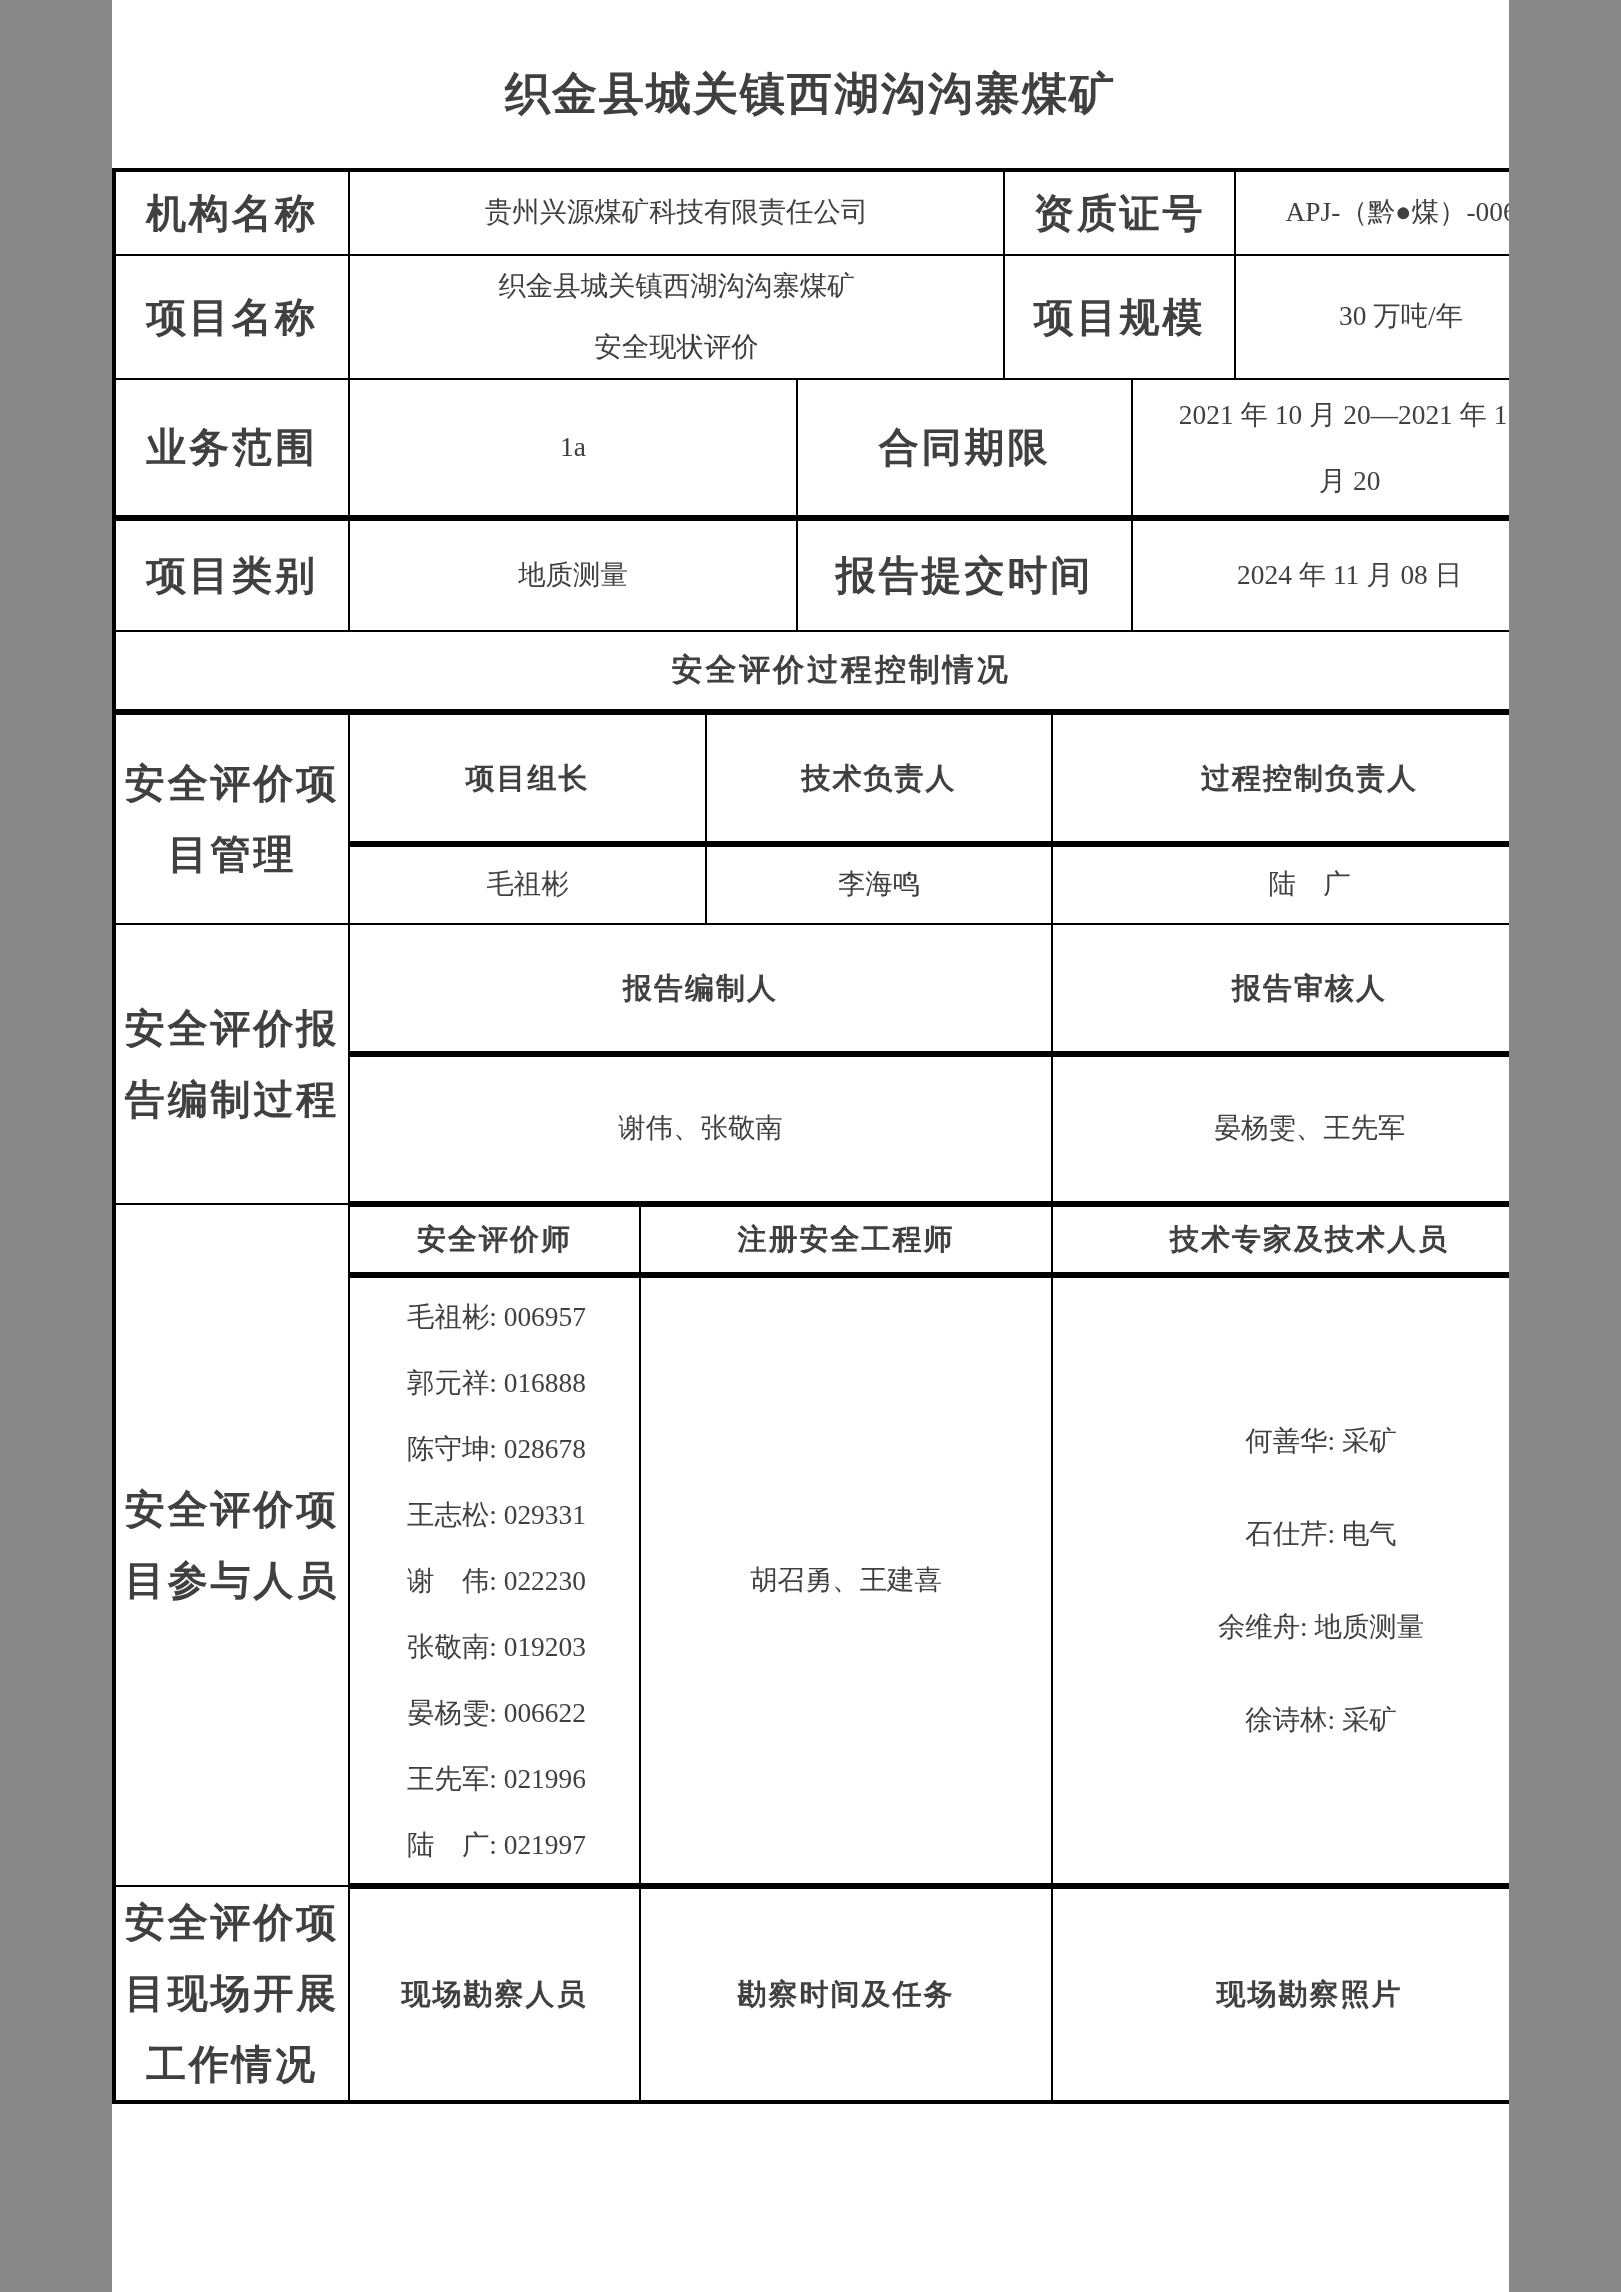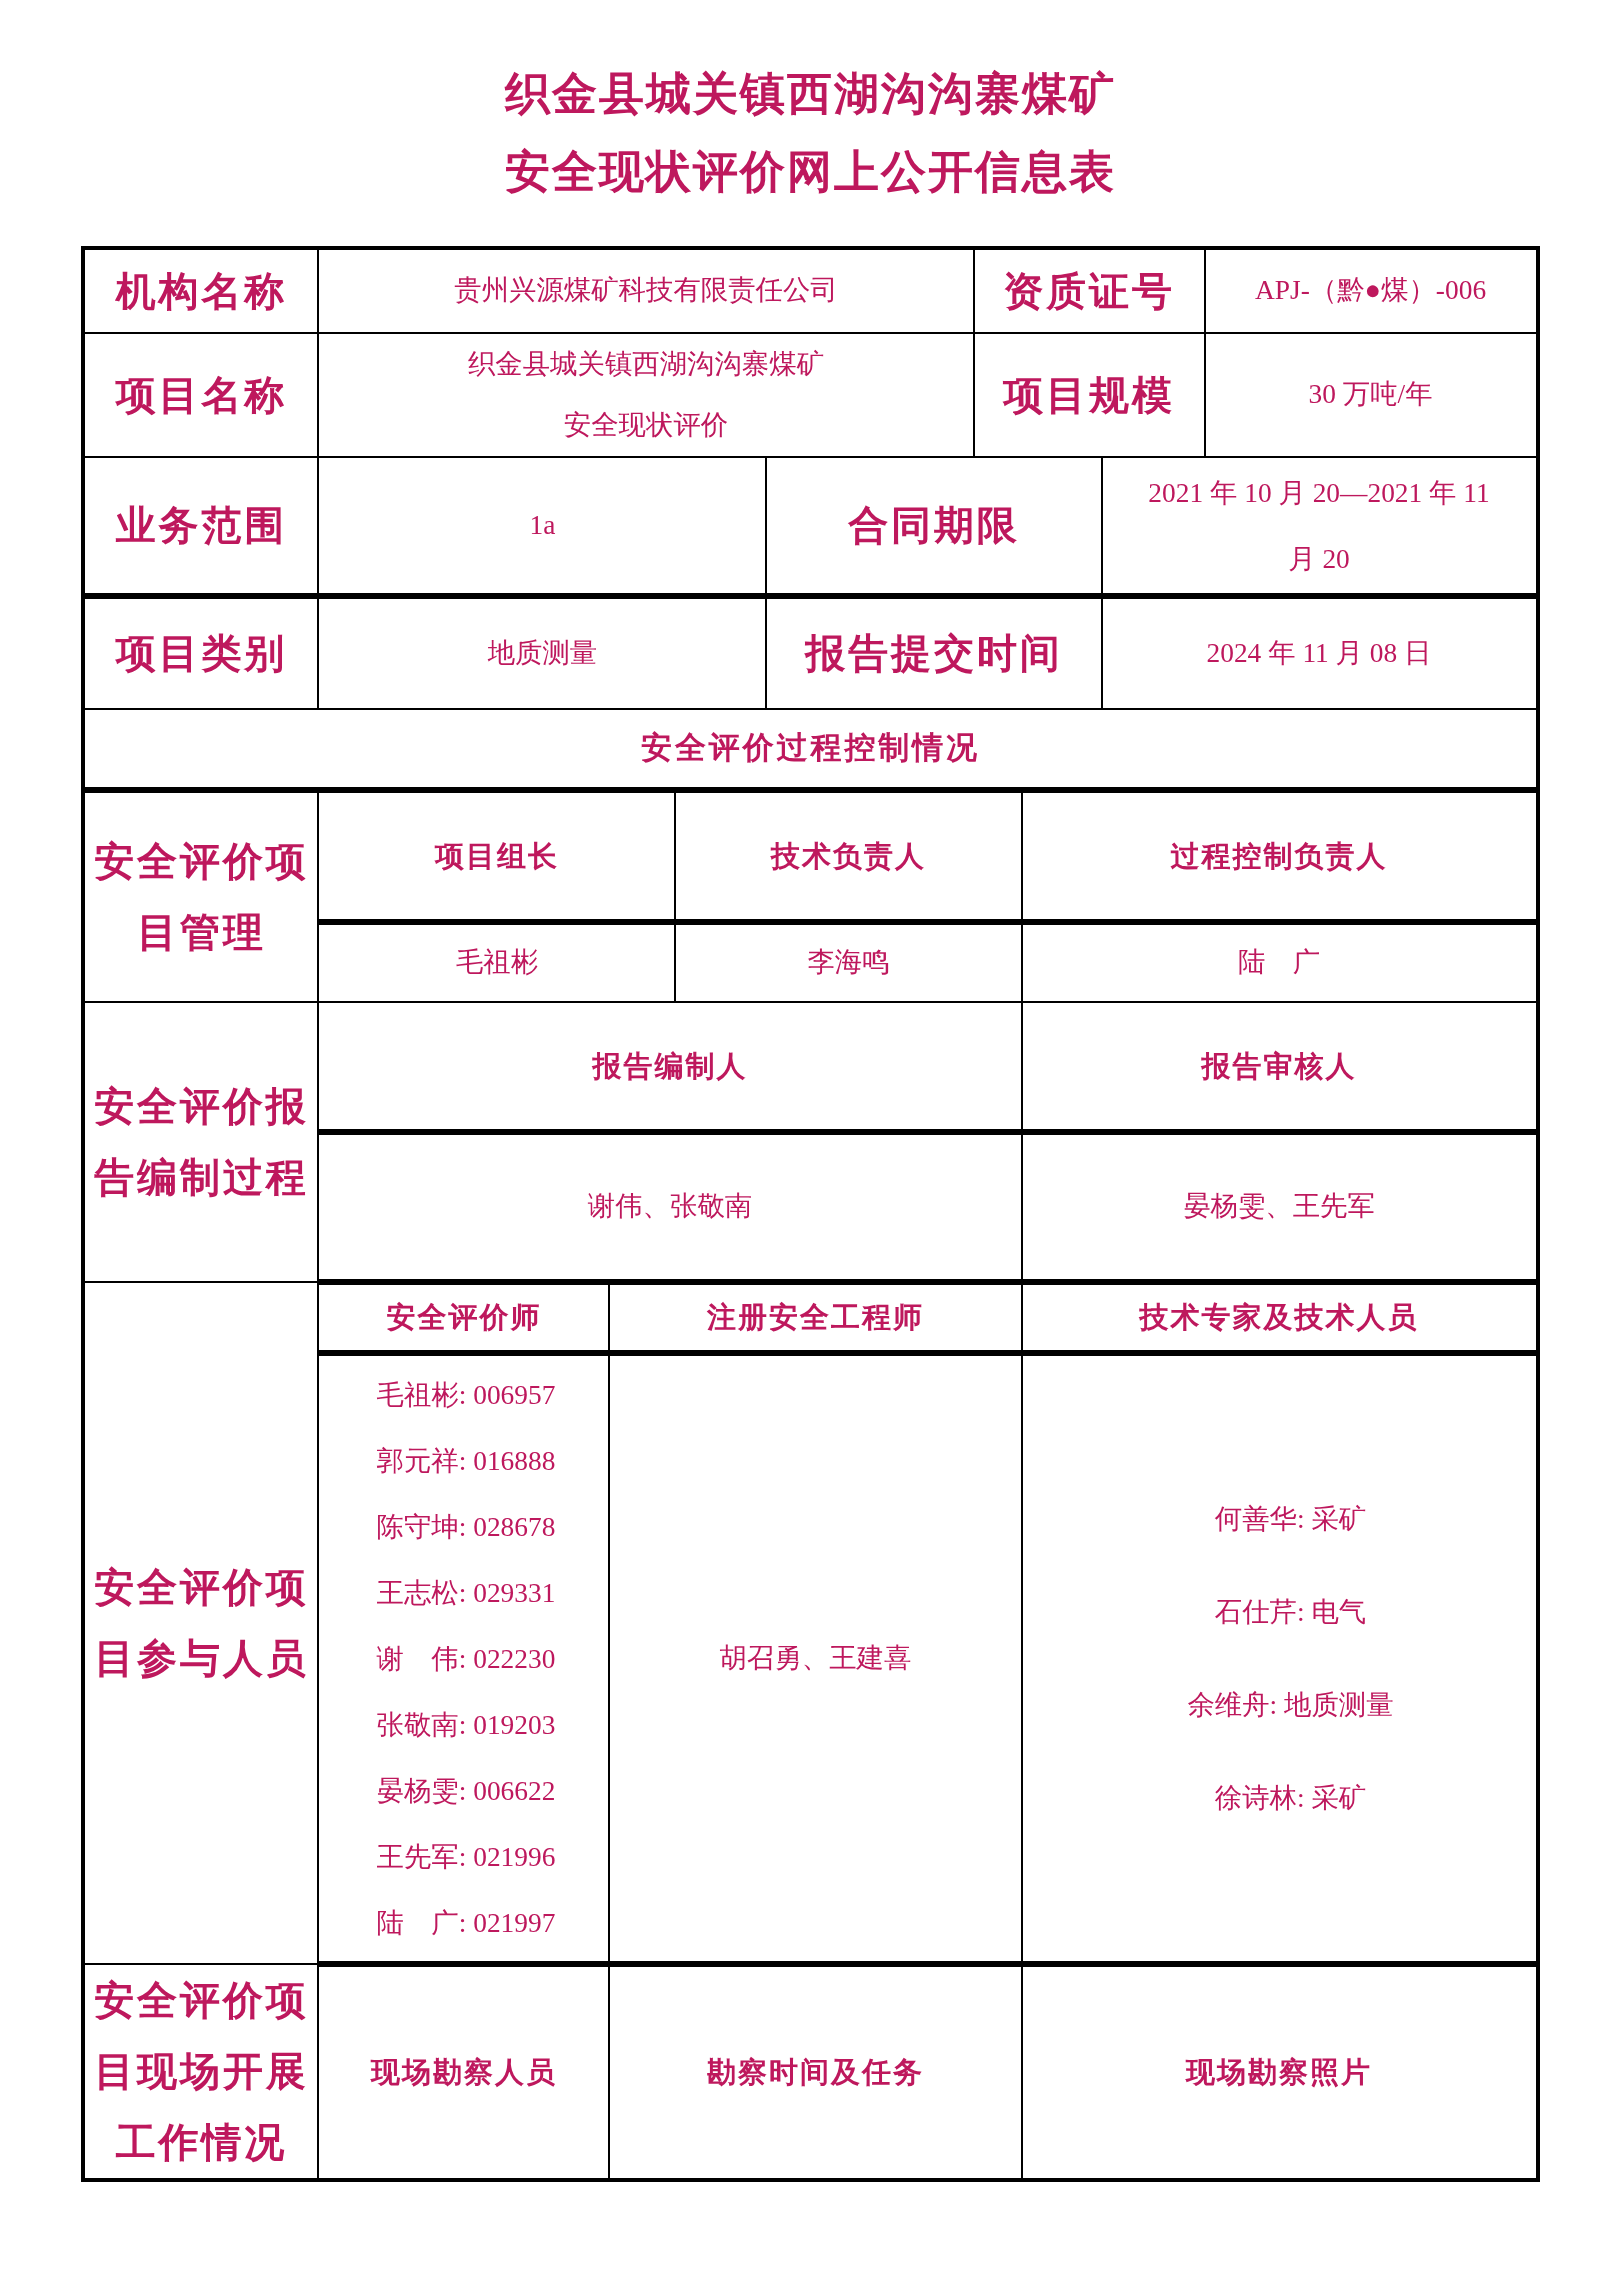--- a/index.html
+++ b/index.html
@@ -1,17 +1,17 @@
 <!DOCTYPE html>
 <html><head>
 <meta charset="utf-8">
 <style>
   html,body{margin:0;padding:0;background:#888;}
   .page{
-    width:1621px;height:2293px;background:#ffffff;color:#be185d;
+    width:1397px;height:2293px;background:#ffffff;color:#404040;
     font-family:"Liberation Serif","DejaVu Serif",serif;
     position:relative;margin:0 auto;overflow:hidden;
   }
   .title{
     text-align:center;font-weight:bold;font-size:45px;line-height:78px;
     letter-spacing:2px;padding-top:55px;
   }
   table.info{
     border-collapse:collapse;table-layout:fixed;width:1458px;
     margin:35px auto 0;border:4.9px solid #000;
@@ -34,21 +34,20 @@
   tr.h82{height:80px;}  tr.h133{height:130px;} tr.h153{height:150px;}
   tr.h72{height:71px;}  tr.h623{height:611px;} tr.h213{height:209px;}
 </style>
 </head>
 <body>
 
 <div class="page">
 
   <div class="title">
     <div>织金县城关镇西湖沟沟寨煤矿</div>
-    <div>安全现状评价网上公开信息表</div>
   </div>
 
   <table class="info">
     <colgroup>
       <col style="width:235px">
         <col style="width:291px">
         <col style="width:66px">
       <col style="width:91px">
         <col style="width:207px">
         <col style="width:48px">

